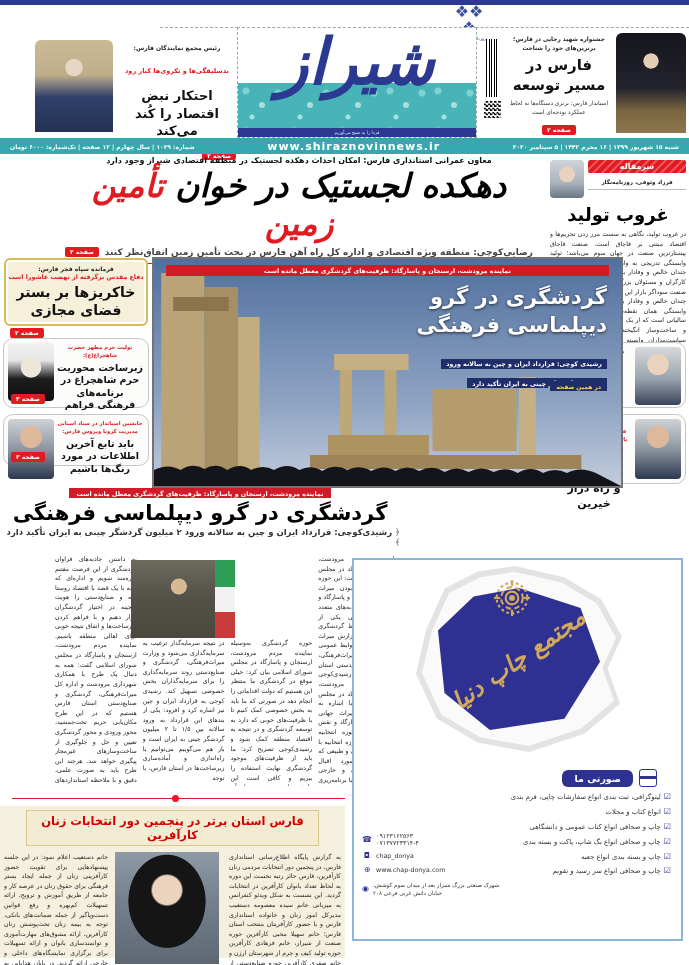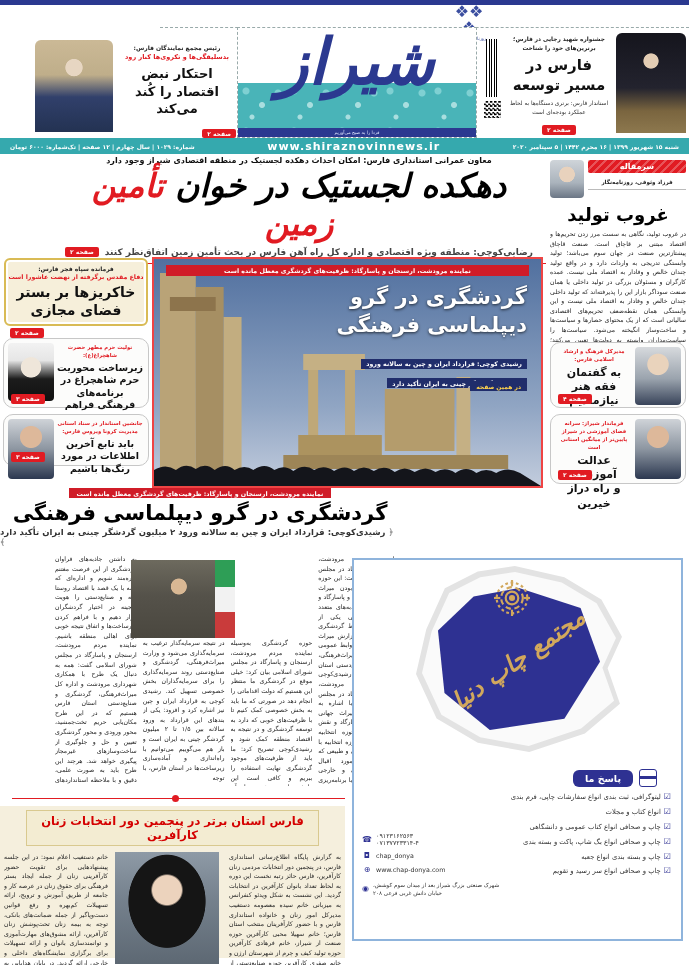--- a/index.html
+++ b/index.html
@@ -27,22 +27,22 @@
      background-size:48px 40px;}
   .navy-strip{position:absolute;left:0;right:0;bottom:0;height:9px;background:#2b3990;color:#dfe6ff;
      font-size:4.5px;text-align:center;line-height:9px;}
   .shiraz{position:absolute;left:18px;top:-14px;width:200px;text-align:center;font-size:64px;
      font-weight:900;font-style:italic;color:#2b3990;line-height:1.5;}
 
   
   .hnews-l{left:30px;top:40px;width:206px;height:96px;display:flex;gap:5px;}
   .hl-text{width:118px;text-align:center;padding-top:4px;}
   .hl-k1{font-size:6px;font-weight:bold;color:#222;}
-  .hl-k2{font-size:6.5px;font-weight:bold;color:#e11b22;margin-top:2px;}
-  .hl-title{font-size:13px;font-weight:900;color:#111;line-height:1.35;margin-top:4px;}
+  .hl-k2{font-size:6.5px;font-weight:bold;color:#e11b22;margin-top:16px;}
+  .hl-title{font-size:13px;font-weight:900;color:#111;line-height:1.35;margin-top:12px;}
   .hl-badge{text-align:right;margin-top:3px;}
   .photo{border-radius:6px 6px 0 0;}
   .ph-mask-man{width:78px;height:92px;background:
       radial-gradient(circle at 50% 30%,#e7d6c2 11%,transparent 12%),
       linear-gradient(180deg,#cbb996 0%,#bfae8a 38%,#31406b 62%,#233252 100%);}
 
   
   .hnews-r{left:468px;top:33px;width:218px;height:103px;display:flex;gap:5px;}
   .ph-podium{width:70px;height:100px;background:
       radial-gradient(circle at 50% 28%,#e3cdb4 9%,transparent 10%),
@@ -113,38 +113,38 @@
   
   .lfeature{left:4px;top:258px;width:144px;height:68px;background:#f6efda;border:2px solid #d9bb55;
      border-radius:6px;box-sizing:border-box;text-align:center;padding-top:5px;
      box-shadow:inset 0 0 0 2px #fff;}
   .lf-k1{font-size:6px;font-weight:bold;color:#222;}
   .lf-k2{font-size:6.3px;font-weight:bold;color:#e11b22;margin-top:1px;}
   .lf-title{font-size:14px;font-weight:900;color:#111;line-height:1.3;margin-top:3px;}
   .lf-badge{left:10px;top:328px;}
 
   
-  .cphoto{left:152px;top:257px;width:391px;height:231px;border:2px solid #ef4444;box-sizing:border-box;}
+  .cphoto{left:152px;top:257px;width:471px;height:231px;border:2px solid #737373;box-sizing:border-box;}
   .cphoto svg{position:absolute;inset:0;width:100%;height:100%;}
   .cp-strip{position:absolute;top:6px;left:12px;right:12px;background:#d01c28;color:#fff;
      font-size:6.3px;font-weight:bold;text-align:center;padding:2px 0;}
   .cp-title{position:absolute;top:24px;right:14px;text-align:right;color:#fff;font-size:21px;
      font-weight:900;line-height:1.35;text-shadow:0 1px 3px rgba(0,0,0,.7);}
   .cp-sub{position:absolute;top:92px;right:14px;text-align:right;}
   .cp-sub span{display:inline-block;background:#202d6b;color:#fff;font-size:6.3px;font-weight:bold;
      padding:1.5px 5px;margin-bottom:2px;}
   .cp-note{position:absolute;top:122px;right:14px;background:#202d6b;color:#ffd34d;
      font-size:6px;font-weight:bold;padding:1.5px 6px;}
 
   
   .tourism{left:0;top:488px;width:400px;}
   .t-strip{width:fit-content;margin:0 auto;background:#d01c28;color:#fff;font-size:6.3px;
      font-weight:bold;padding:1.5px 8px;}
   .t-title{text-align:center;font-size:21px;font-weight:900;color:#000;margin-top:3px;}
-  .t-sub{text-align:left;font-size:8.5px;font-weight:bold;color:#333;margin-top:2px;}
+  .t-sub{text-align:right;font-size:8.5px;font-weight:bold;color:#333;margin-top:2px;}
   .t-sub::before{content:"﴿ ";color:#999;} .t-sub::after{content:" ﴾";color:#999;}
   .t-cols{width:345px;display:flex;gap:6px;margin-top:7px;direction:rtl;}
   .t-col{flex:1;font-size:6.2px;line-height:1.55;text-align:justify;color:#222;height:232px;overflow:hidden;}
   .t-col.pad{padding-top:84px;height:148px;}
   .t-photo{left:131px;top:72px;width:104px;height:78px;background:
      radial-gradient(circle at 46% 34%,#d9b894 10%,transparent 11%),
      linear-gradient(180deg,#6d6a5e 0%,#55524a 45%,#4a473f 100%);}
   .t-photo .flag{position:absolute;right:0;top:0;width:20px;height:100%;
      background:linear-gradient(180deg,#2e9e56 0 34%,#f2f2f2 34% 67%,#c93b3b 67% 100%);}
 
@@ -380,21 +380,21 @@
           <circle cx="20" cy="20" r="12" stroke-dasharray="6 4"></circle>
           <circle cx="20" cy="20" r="17" stroke-dasharray="3 3"></circle>
           <line x1="20" y1="0" x2="20" y2="7"></line>
             <line x1="20" y1="33" x2="20" y2="40"></line>
           <line x1="0" y1="20" x2="7" y2="20"></line>
             <line x1="33" y1="20" x2="40" y2="20"></line>
         </g>
         <circle cx="20" cy="20" r="3.4" fill="#d2a85c"></circle>
       </svg>
     </div>
-    <div class="svc-btn">پاسخ ما</div>
+    <div class="svc-btn">صورتی ما</div>
     <div class="svc-icon"></div>
     <ul class="services">
       <li><span class="chk">☑</span><span>لیتوگرافی، ثبت بندی انواع سفارشات چاپی، فرم بندی</span></li>
       <li><span class="chk">☑</span><span>انواع کتاب و مجلات</span></li>
       <li><span class="chk">☑</span><span>چاپ و صحافی انواع کتاب عمومی و دانشگاهی</span></li>
       <li><span class="chk">☑</span><span>چاپ و صحافی انواع بگ شاپ، پاکت و بسته بندی</span></li>
       <li><span class="chk">☑</span><span>چاپ و بسته بندی انواع جعبه</span></li>
       <li><span class="chk">☑</span><span>چاپ و صحافی انواع سر رسید و تقویم</span></li>
     </ul>
     <div class="contact">

